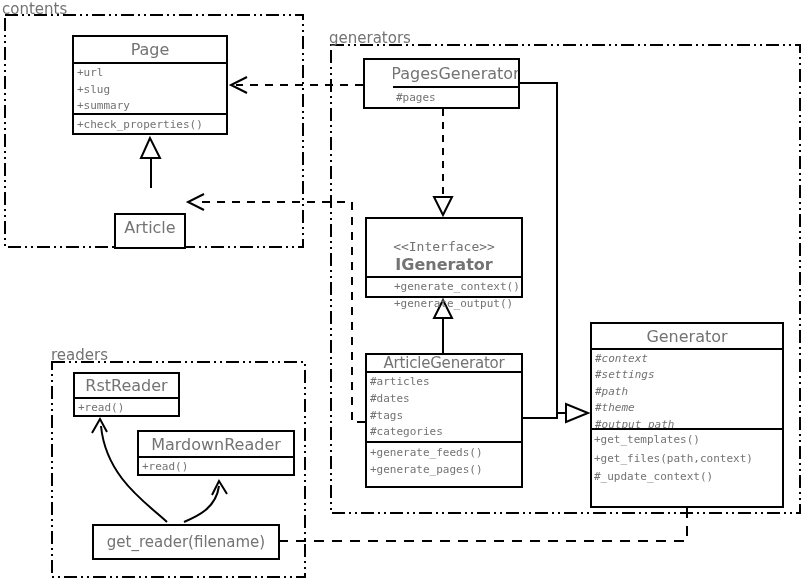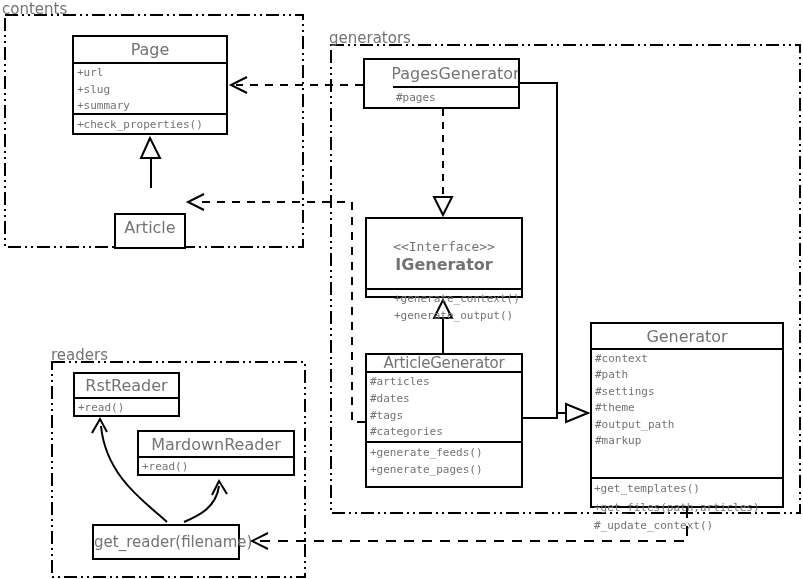--- a/index.html
+++ b/index.html
@@ -97,21 +97,21 @@
     <div class="compartment" style="height:21px; line-height:17px;">
       <span class="row">#pages</span>
     </div>
   </div>
 
   <div class="uml-class" style="left:365px; top:217px; width:158px; height:81px;">
     <div>
       <div class="stereotype">&lt;&lt;Interface&gt;&gt;</div>
       <div class="name-line">IGenerator</div>
     </div>
-    <div class="compartment" style="height:37px; line-height:16.5px; margin-top:13px;padding-left:27px;">
+    <div class="compartment" style="height:37px; line-height:16.5px; margin-top:1px;padding-left:27px;">
       <span class="row">+generate_context()</span>
       <span class="row">+generate_output()</span>
     </div>
   </div>
 
   <div class="uml-class" style="left:365px; top:353px; width:158px; height:135px;">
     <div class="uml-title small" style="height:16px;">ArticleGenerator</div>
     <div class="compartment" style="height:70px; line-height:16.8px;">
       <span class="row">#articles</span>
       <span class="row">#dates</span>
@@ -119,46 +119,46 @@
       <span class="row">#categories</span>
     </div>
     <div class="compartment" style="height:36px; line-height:17px;">
       <span class="row">+generate_feeds()</span>
       <span class="row">+generate_pages()</span>
     </div>
   </div>
 
   <div class="uml-class" style="left:590px; top:322px; width:194px; height:186px;">
     <div class="uml-title" style="height:24px;">Generator</div>
-    <div class="compartment" style="height:129px; line-height:16.4px;">
+    <div class="compartment" style="height:80px; line-height:16.4px;font-style:italic;">
       <span class="row">#context</span>
+      <span class="row">#settings</span>
       <span class="row">#path</span>
-      <span class="row">#settings</span>
       <span class="row">#theme</span>
       <span class="row">#output_path</span>
       <span class="row">#markup</span>
     </div>
     <div class="compartment" style="height:58px; line-height:18.6px; padding-left:2px;">
       <span class="row">+get_templates()</span>
-      <span class="row">+get_files(path,articles)</span>
+      <span class="row">+get_files(path,context)</span>
       <span class="row">#_update_context()</span>
     </div>
   </div>
 
   <div class="uml-class" style="left:73px; top:372px; width:107px; height:45px;">
     <div class="uml-title" style="height:23px;">RstReader</div>
     <div class="compartment" style="height:18px; line-height:15px;">
       <span class="row">+read()</span>
     </div>
   </div>
 
   <div class="uml-class" style="left:137px; top:430px; width:158px; height:46px;">
     <div class="uml-title" style="height:24px;">MardownReader</div>
     <div class="compartment" style="height:18px; line-height:15px;">
       <span class="row">+read()</span>
     </div>
   </div>
 
-  <div class="uml-class" style="left:92px; top:524px; width:148px; height:36px; display:flex; align-items:center; ">
+  <div class="uml-class" style="left:92px; top:524px; width:188px; height:36px; display:flex; align-items:center; justify-content:center;">
     <span class="plain-box-label">get_reader(filename)</span>
   </div>
 
 </div>
 
 </body></html>

